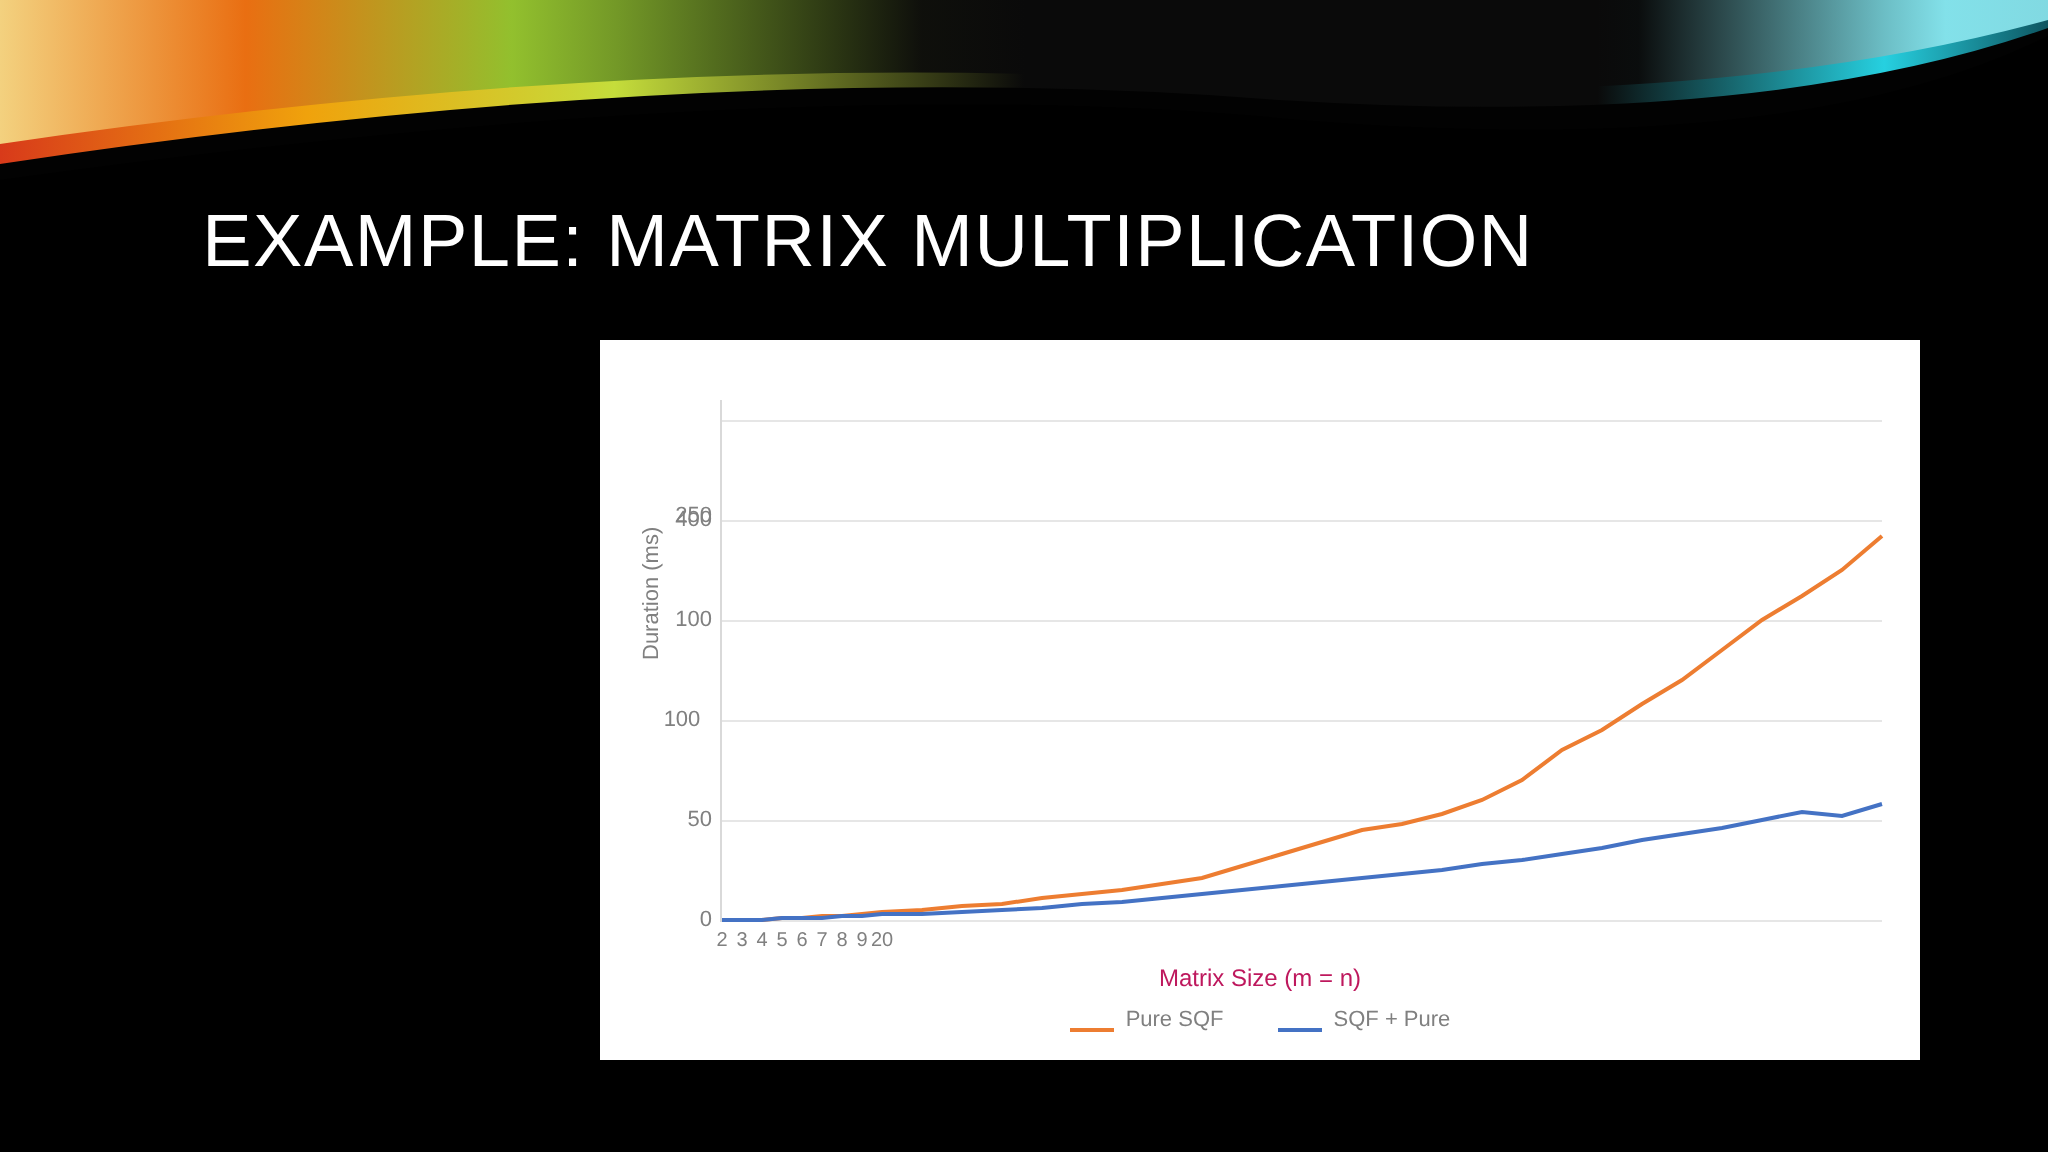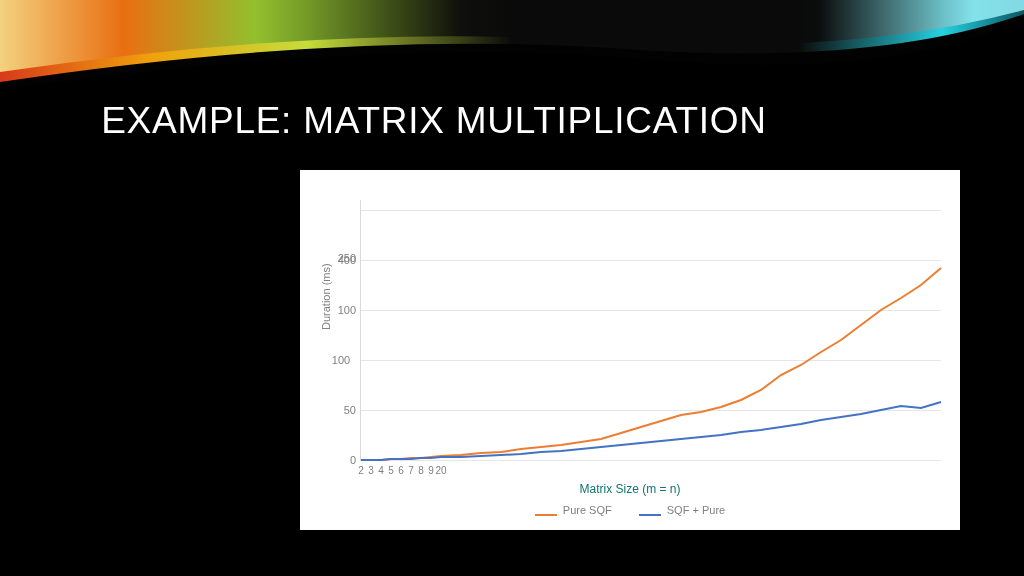--- a/index.html
+++ b/index.html
@@ -9,21 +9,21 @@
   .bullets{position:absolute;top:198px;left:38px;width:220px;font-size:19px;font-weight:300;line-height:1.3;}
   .bullets ul{list-style:disc;margin:0;padding-left:20px;}
   .bullets li{margin-bottom:14px;}
   .chart-card{position:absolute;top:170px;left:300px;width:660px;height:360px;background:#fff;color:#595959;}
   .chart-title{text-align:center;font-size:14px;color:#595959;padding-top:8px;}
   .plot-area{position:absolute;top:30px;left:60px;width:580px;height:260px;border-left:1px solid #d9d9d9;border-bottom:1px solid #d9d9d9;}
   .grid-h{position:absolute;left:0;width:100%;height:0;border-top:1px solid #e6e6e6;}
   .y-tick{position:absolute;text-align:right;width:30px;font-size:11px;color:#808080;transform:translateY(-50%);}
   .x-tick{position:absolute;bottom:-16px;font-size:10px;color:#808080;transform:translateX(-50%);}
   .y-label{position:absolute;left:20px;top:160px;transform:rotate(-90deg);transform-origin:left top;font-size:11px;color:#808080;}
-  .x-label{position:absolute;top:312px;left:0;width:660px;text-align:center;font-size:12px;color:#0f766e;}
+  .x-label{position:absolute;top:312px;left:0;width:660px;text-align:center;font-size:12px;color:#be185d;}
   .legend{position:absolute;top:334px;left:0;width:660px;text-align:center;font-size:11px;color:#808080;}
   .legend-item{display:inline-flex;align-items:flex-end;margin:0 12px;}
   .swatch{display:inline-block;width:22px;height:0;border-top:2px solid;margin-right:6px;}
   svg.series{position:absolute;top:0;left:0;width:100%;height:100%;overflow:visible;}
   svg.series path{fill:none;stroke-width:2;}
 </style>
 </head>
 <body>
 
 <div class="slide">

